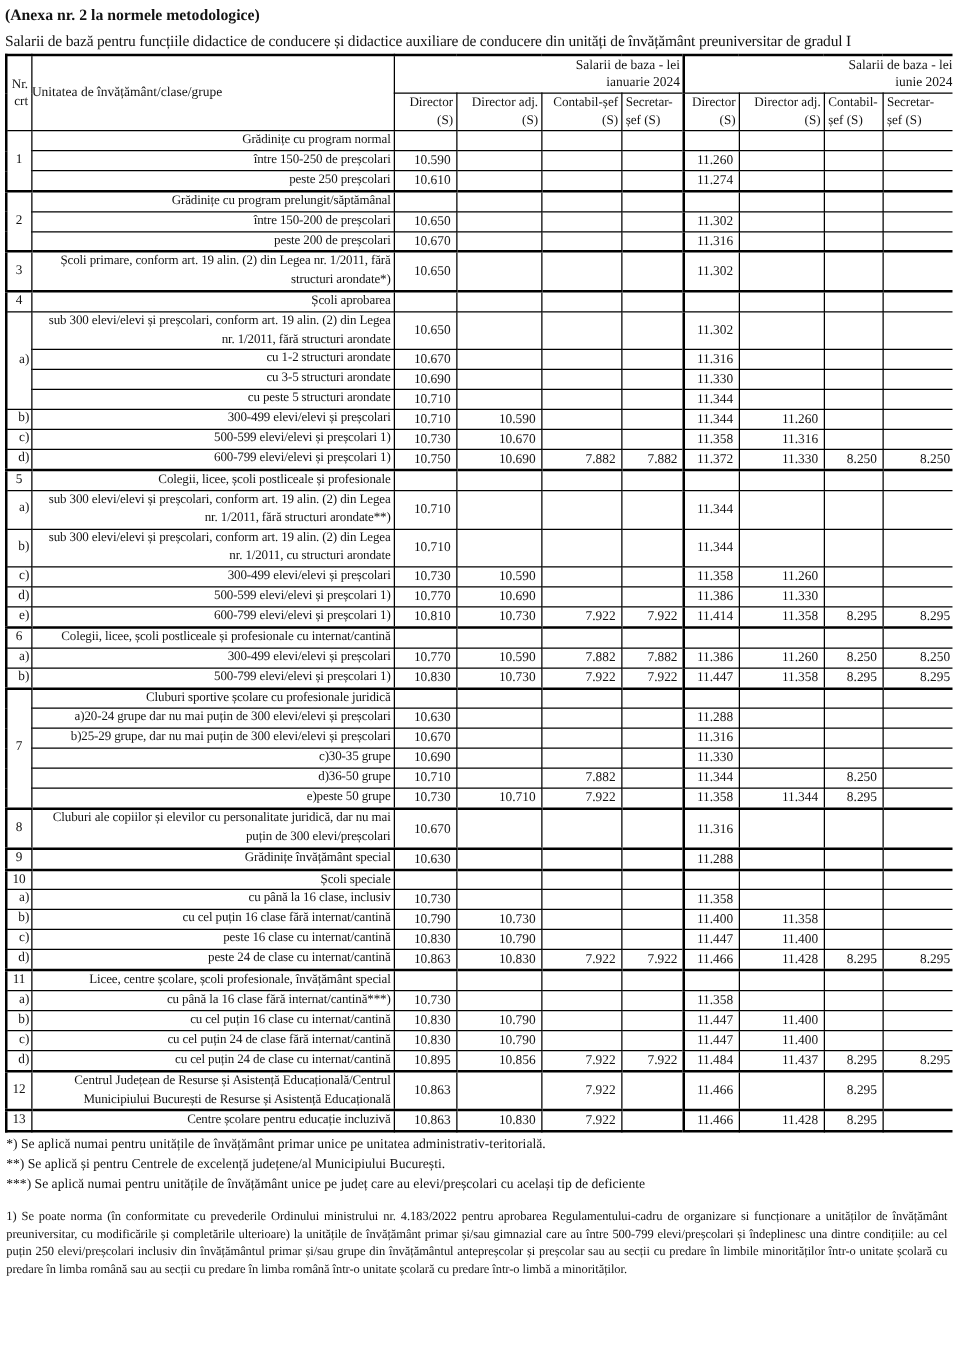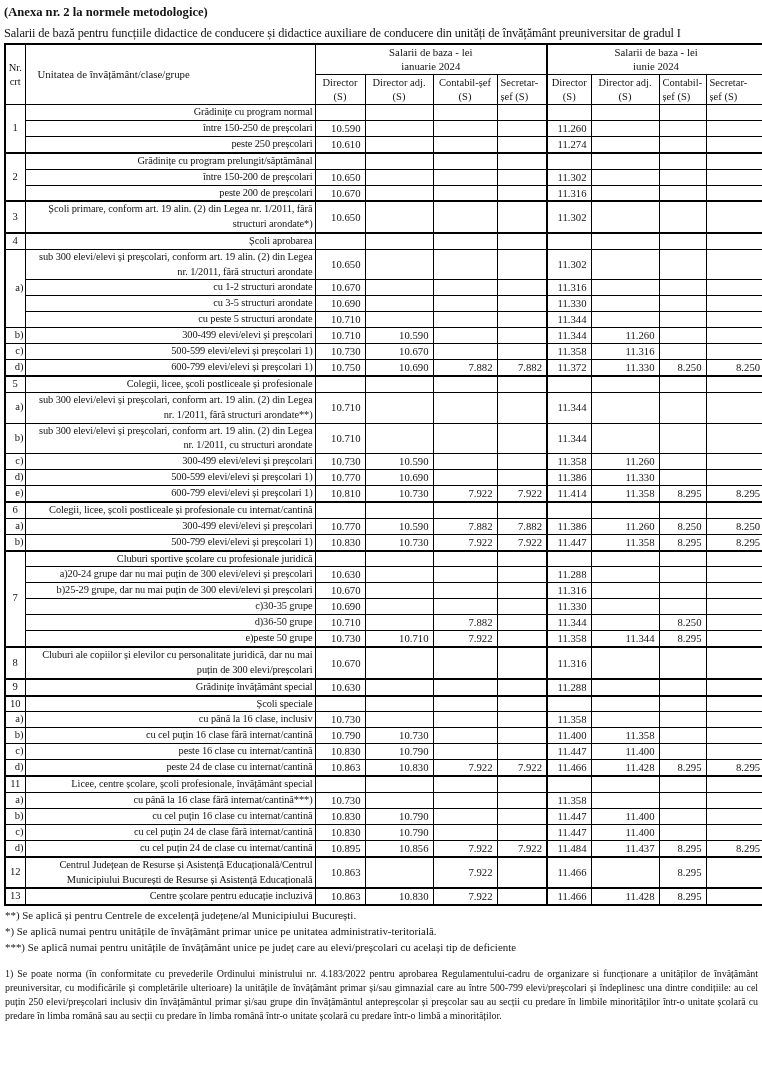--- a/index.html
+++ b/index.html
@@ -8,24 +8,24 @@
     font-family:"Liberation Serif",serif;color:#141414;
     -webkit-font-smoothing:antialiased;
   }
   .page{padding:4px 4px 0 4px;}
   .hdr-anexa,.hdr-sub{font-weight:bold;font-size:12.6px;line-height:16px;white-space:nowrap;}
   .hdr-grad{font-size:12.6px;line-height:16px;padding-left:121px;}
   .table-title{font-weight:normal;font-size:12.4px;line-height:15px;margin:6px 0 2px 0;white-space:nowrap;letter-spacing:-0.15px;}
 
   table{border-collapse:collapse;table-layout:fixed;width:754px;border:2px solid #000;}
   th,td{border:1px solid #000;padding:0 2px;vertical-align:middle;overflow:hidden;}
-  th{font-weight:normal;text-align:center;font-size:10.5px;line-height:13.5px;}
+  th{font-weight:normal;text-align:right;font-size:10.5px;line-height:13.5px;}
   .pre{white-space:pre-line;}
   th.h-corner{font-size:10.5px;}
-  th.h-unit{text-align:left;padding-left:12px;font-size:10.8px;}
+  th.h-unit{text-align:left;padding-left:0;font-size:10.8px;}
   th.h-group{height:29px;font-size:10.8px;}
   tr.subhead th{height:29px;}
   th.h-left{text-align:left;padding-left:3px;}
   td{font-size:10.4px;line-height:14.8px;}
   td.nr{text-align:center;padding:0 1px;font-size:10.6px;}
   td.nr.ltr{text-align:right;padding-right:1px;}
   td.lbl{text-align:right;padding-left:4px;padding-right:2px;letter-spacing:-0.1px;}
   td.num{text-align:right;padding-right:4px;font-size:10.7px;}
   td.grp,th.grp{border-left-width:2px;}
   tr.sect>td{border-top-width:2px;}
@@ -598,17 +598,17 @@
           <td class="num">7.922</td>
           <td class="num"></td>
           <td class="num grp">11.466</td>
           <td class="num">11.428</td>
           <td class="num">8.295</td>
           <td class="num"></td>
         </tr>
       </tbody>
   </table>
 
+  <div class="fnote">*) Se aplică numai pentru unitățile de învățământ primar unice pe unitatea administrativ-teritorială.</div>
   <div class="fnote">**) Se aplică și pentru Centrele de excelență județene/al Municipiului București.</div>
-  <div class="fnote">*) Se aplică numai pentru unitățile de învățământ primar unice pe unitatea administrativ-teritorială.</div>
   <div class="fnote">***) Se aplică numai pentru unitățile de învățământ unice pe județ care au elevi/preșcolari cu același tip de deficiente</div>
   <p class="para">1) Se poate norma (în conformitate cu prevederile Ordinului ministrului nr. 4.183/2022 pentru aprobarea Regulamentului-cadru de organizare si funcționare a unităților de învățământ preuniversitar, cu modificările și completările ulterioare) la unitățile de învățământ primar și/sau gimnazial care au între 500-799 elevi/preșcolari și îndeplinesc una dintre condițiile: au cel puțin 250 elevi/preșcolari inclusiv din învățământul primar și/sau grupe din învățământul antepreșcolar și preșcolar sau au secții cu predare în limbile minorităților într-o unitate școlară cu predare în limba română sau au secții cu predare în limba română într-o unitate școlară cu predare într-o limbă a minorităților.</p>
 </div>
 
 </body></html>

